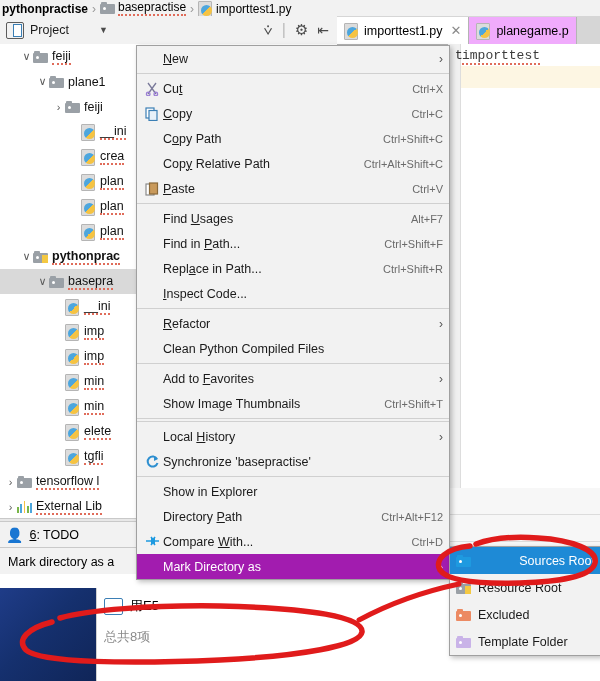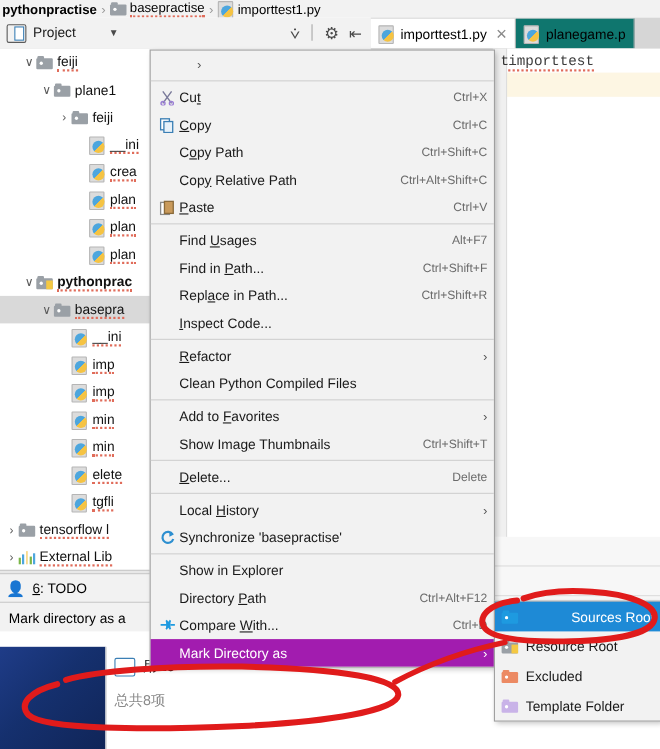--- a/index.html
+++ b/index.html
@@ -23,21 +23,21 @@
   #project-header{left:0;top:16px;width:337px;height:28px;background:#f2f2f2;
     border-bottom:1px solid #c8c8c8;display:flex;align-items:center;}
   #project-header .ptitle{font-size:12.5px;margin-left:6px;color:#1a1a1a;}
   #project-header .caret{font-size:9px;color:#4a4a4a;margin-left:30px;}
   #project-header .tools{margin-left:auto;display:flex;align-items:center;gap:9px;padding-right:8px;}
 
   
   #tabbar{left:337px;top:16px;width:263px;height:28px;background:#d6d6d6;
     border-bottom:1px solid #b4b4b4;display:flex;align-items:flex-end;}
   .etab{height:27px;display:flex;align-items:center;gap:5px;padding:0 7px;font-size:12.5px;
-        background:#0f766e;border-right:1px solid #b4b4b4;white-space:nowrap;}
+        background:#f0abfc;border-right:1px solid #b4b4b4;white-space:nowrap;}
   .etab.active{background:#ffffff;}
   .etab .x{color:#8a8a8a;font-size:13px;margin-left:3px;}
 
   
   #tree{left:0;top:44px;width:337px;height:474px;background:#ffffff;overflow:hidden;}
   .trow{height:25px;display:flex;align-items:center;font-size:12.5px;white-space:nowrap;color:#111;}
   .trow.sel{background:#d9d9d9;}
   .trow .arrow{width:13px;text-align:center;color:#5a5a5a;font-size:11px;flex:0 0 auto;}
   .trow .lbl{margin-left:4px;}
   .trow .lbl.bold{font-weight:bold;}
@@ -347,20 +347,21 @@
   <span style="width:17px;height:15px;border:1.5px solid #3b7fb5;border-radius:2px;display:inline-block;"></span>
   <span>用E5</span>
 </div>
 <div id="tb-row2" class="abs">
   <span>总共8项</span>
 </div>
 
 <div id="ctxmenu" class="abs">
     <div class="mitem">
       <span class="micon"></span>
+      <span class="mlabel"><span class="u">N</span>ew</span>
       <span class="marrow">›</span>
     </div>
     <div class="msep"></div>
     <div class="mitem">
       <span class="micon">
         <svg width="14" height="14" viewBox="0 0 14 14">
           <path d="M3 1 L11 12 M11 1 L3 12" stroke="#7a7a9a" stroke-width="1.3" fill="none"></path>
           <circle cx="3.2" cy="12" r="1.8" fill="none" stroke="#9b7fd4" stroke-width="1.3"></circle>
           <circle cx="10.8" cy="12" r="1.8" fill="none" stroke="#9b7fd4" stroke-width="1.3"></circle>
         </svg>
@@ -433,25 +434,20 @@
       <span class="micon"></span>
       <span class="mlabel">Add to <span class="u">F</span>avorites</span>
       <span class="marrow">›</span>
     </div>
     <div class="mitem">
       <span class="micon"></span>
       <span class="mlabel">Show Ima<span class="u">g</span>e Thumbnails</span>
       <span class="mkey">Ctrl+Shift+T</span>
     </div>
     <div class="msep"></div>
-    <div class="mitem">
-      <span class="micon"></span>
-      <span class="mlabel"><span class="u">D</span>elete...</span>
-      <span class="mkey">Delete</span>
-    </div>
     <div class="msep"></div>
     <div class="mitem">
       <span class="micon"></span>
       <span class="mlabel">Local <span class="u">H</span>istory</span>
       <span class="marrow">›</span>
     </div>
     <div class="mitem">
       <span class="micon">
         <svg width="15" height="15" viewBox="0 0 15 15">
           <path d="M12 5 A5 5 0 1 0 12.5 9" fill="none" stroke="#2d8fd0" stroke-width="2"></path>

